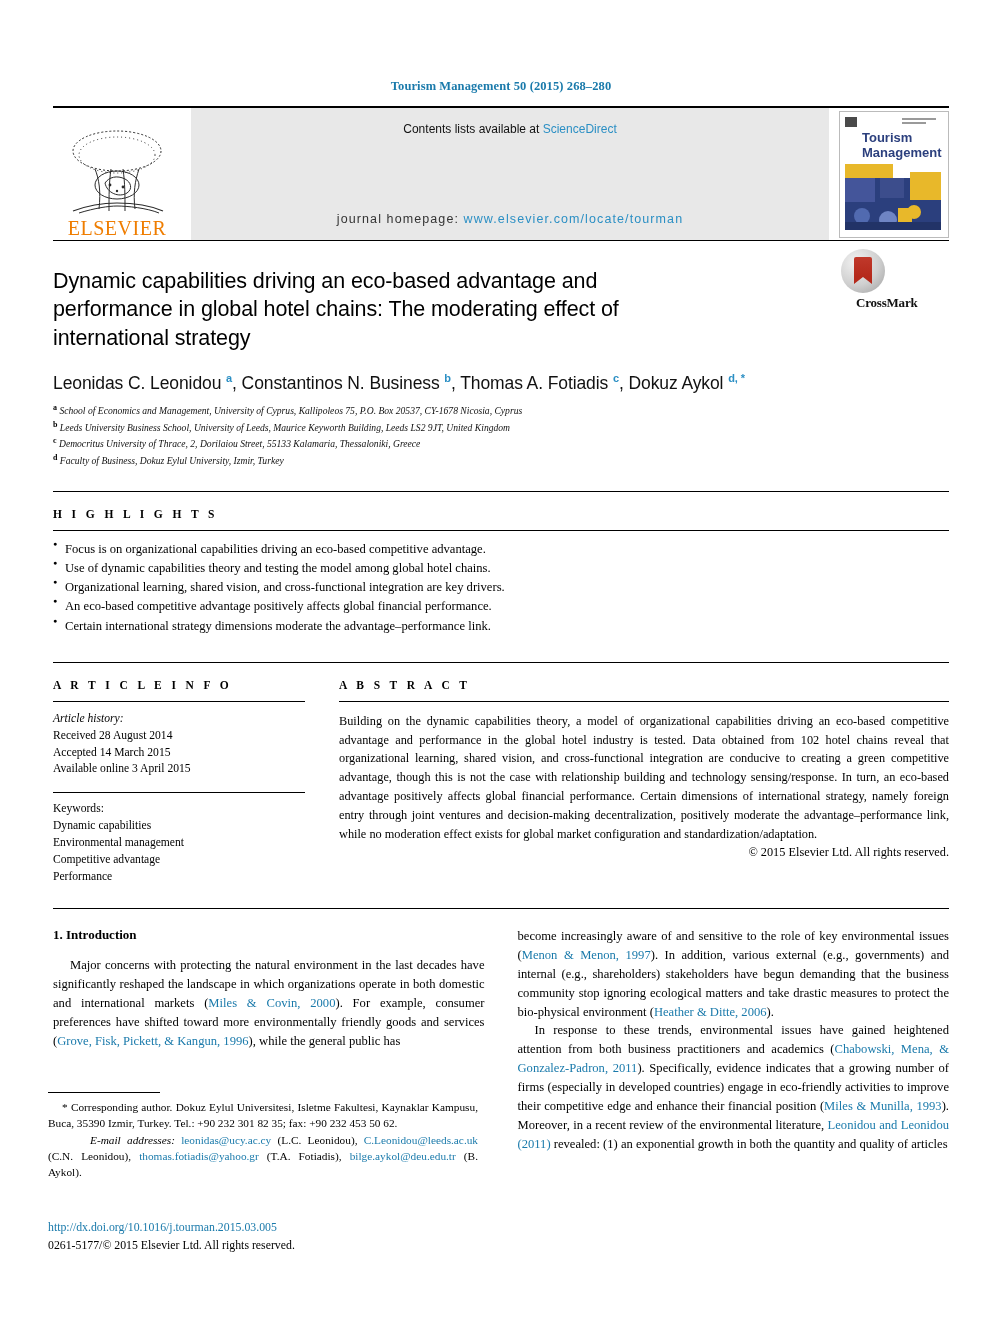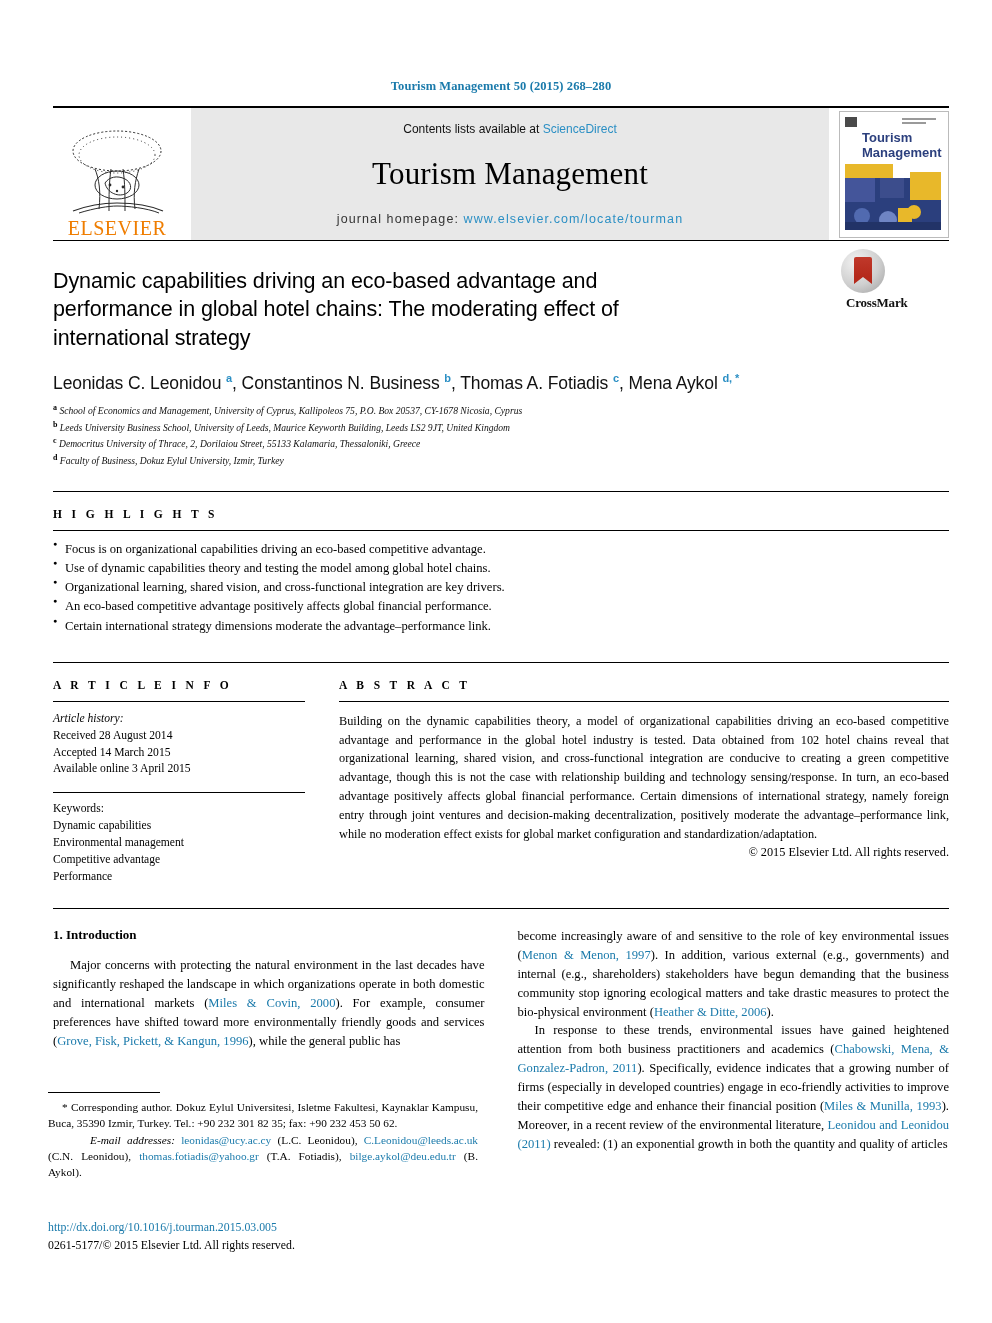--- a/index.html
+++ b/index.html
@@ -145,21 +145,21 @@
     background: linear-gradient(to bottom, #c0392b 0%, #b5291b 72%, #b5291b 72%);
     clip-path: polygon(0 0, 100% 0, 100% 100%, 50% 74%, 0 100%);
     border-radius: 2px 2px 0 0;
   }
   .crossmark-text {
     display: inline-block;
     vertical-align: middle;
     font-family: "Liberation Serif", serif;
     font-weight: bold;
     font-size: 13px;
-    margin-left: 5px;
+    margin-left: 15px;
     color: #111;
     letter-spacing: -.2px;
   }
 
   .authors {
     font-size: 17.5px;
     margin-top: 20px;
     font-family: "Liberation Sans", sans-serif;
     color: #111;
     letter-spacing: -.1px;
@@ -346,21 +346,20 @@
           <circle cx="52" cy="66" r="1.2"></circle>
         </g>
       </svg>
       <div class="elsevier-word">ELSEVIER</div>
     </div>
 
     <div class="masthead-center">
       <div class="contents-line">
         <span>Contents lists available at </span><span class="sd">ScienceDirect</span>
       </div>
-      <div class="journal-title">Tourism Management</div>
       <div class="homepage-line">
         <span>journal homepage: </span><span class="url">www.elsevier.com/locate/tourman</span>
       </div>
     </div>
 
     <div class="cover-thumb">
       <svg width="106" height="123" viewBox="0 0 106 123">
         <rect x="0" y="0" width="106" height="123" fill="#ffffff"></rect>
         <rect x="5" y="5" width="12" height="10" fill="#4a4a4a"></rect>
         <rect x="62" y="6" width="34" height="2" fill="#9a9a9a"></rect>
@@ -382,21 +381,21 @@
   </div>
 
   <div class="title-rule"></div>
 
   <div class="title-area">
     <div class="crossmark">
       <span class="crossmark-badge"></span><span class="crossmark-text">CrossMark</span>
     </div>
     <h1 class="paper-title">Dynamic capabilities driving an eco-based advantage and performance in global hotel chains: The moderating effect of international strategy</h1>
 
-    <div class="authors"><span>Leonidas C. Leonidou </span><sup>a</sup>, <span>Constantinos N. Business </span><sup>b</sup>, <span>Thomas A. Fotiadis </span><sup>c</sup>, <span>Mena Aykol </span><sup>d, *</sup></div>
+    <div class="authors"><span>Leonidas C. Leonidou </span><sup>a</sup>, <span>Constantinos N. Business </span><sup>b</sup>, <span>Thomas A. Fotiadis </span><sup>c</sup>, <span>Dokuz Aykol </span><sup>d, *</sup></div>
     <div class="affiliations">
         <div><sup>a</sup> School of Economics and Management, University of Cyprus, Kallipoleos 75, P.O. Box 20537, CY-1678 Nicosia, Cyprus</div>
         <div><sup>b</sup> Leeds University Business School, University of Leeds, Maurice Keyworth Building, Leeds LS2 9JT, United Kingdom</div>
         <div><sup>c</sup> Democritus University of Thrace, 2, Dorilaiou Street, 55133 Kalamaria, Thessaloniki, Greece</div>
         <div><sup>d</sup> Faculty of Business, Dokuz Eylul University, Izmir, Turkey</div>
       </div>
   </div>
 
   <div class="sec-rule-top"></div>
   <div class="highlights-wrap">

